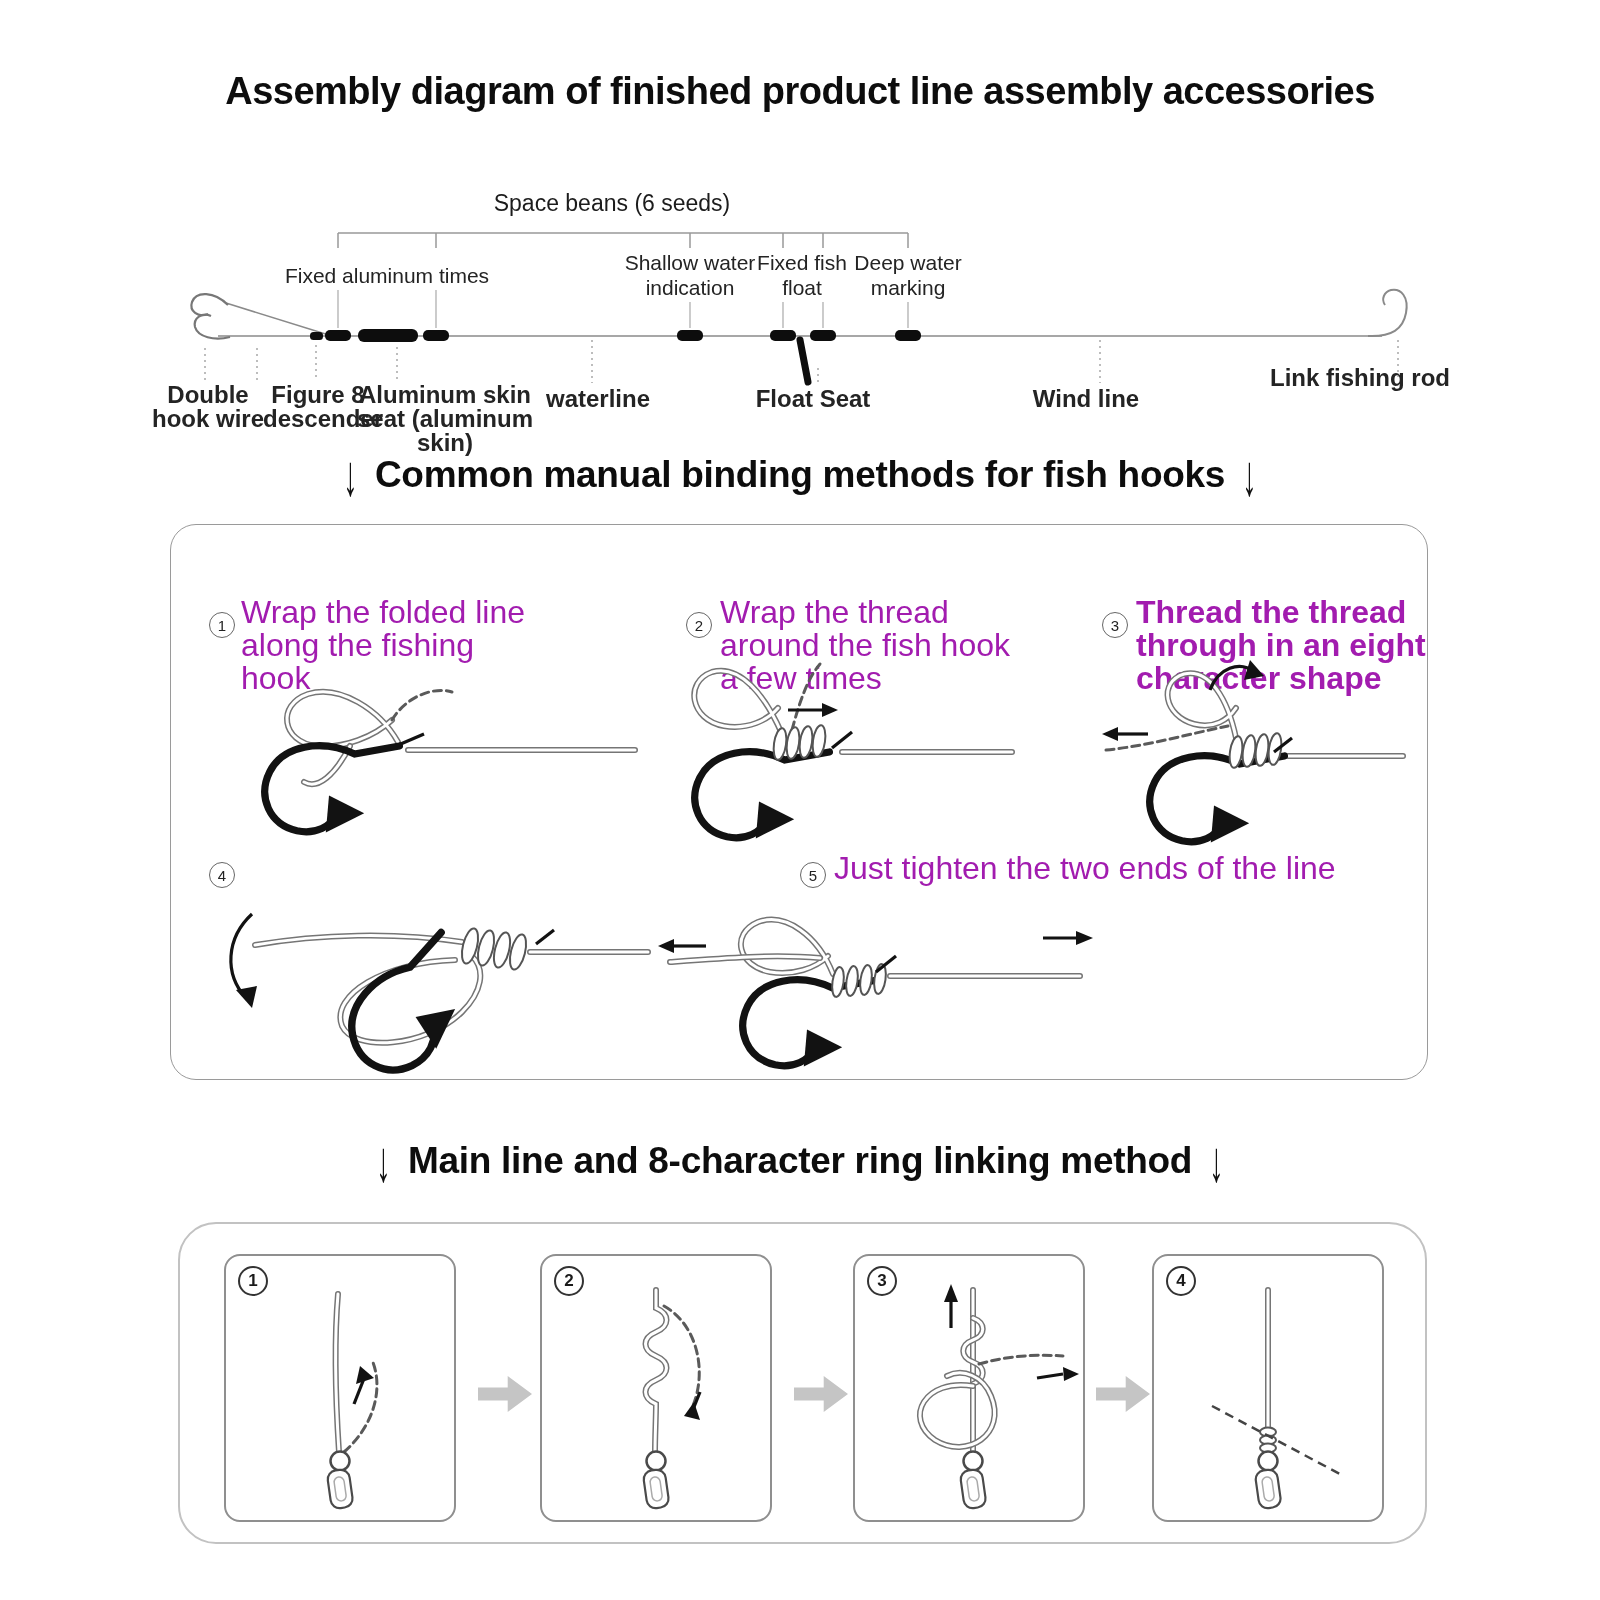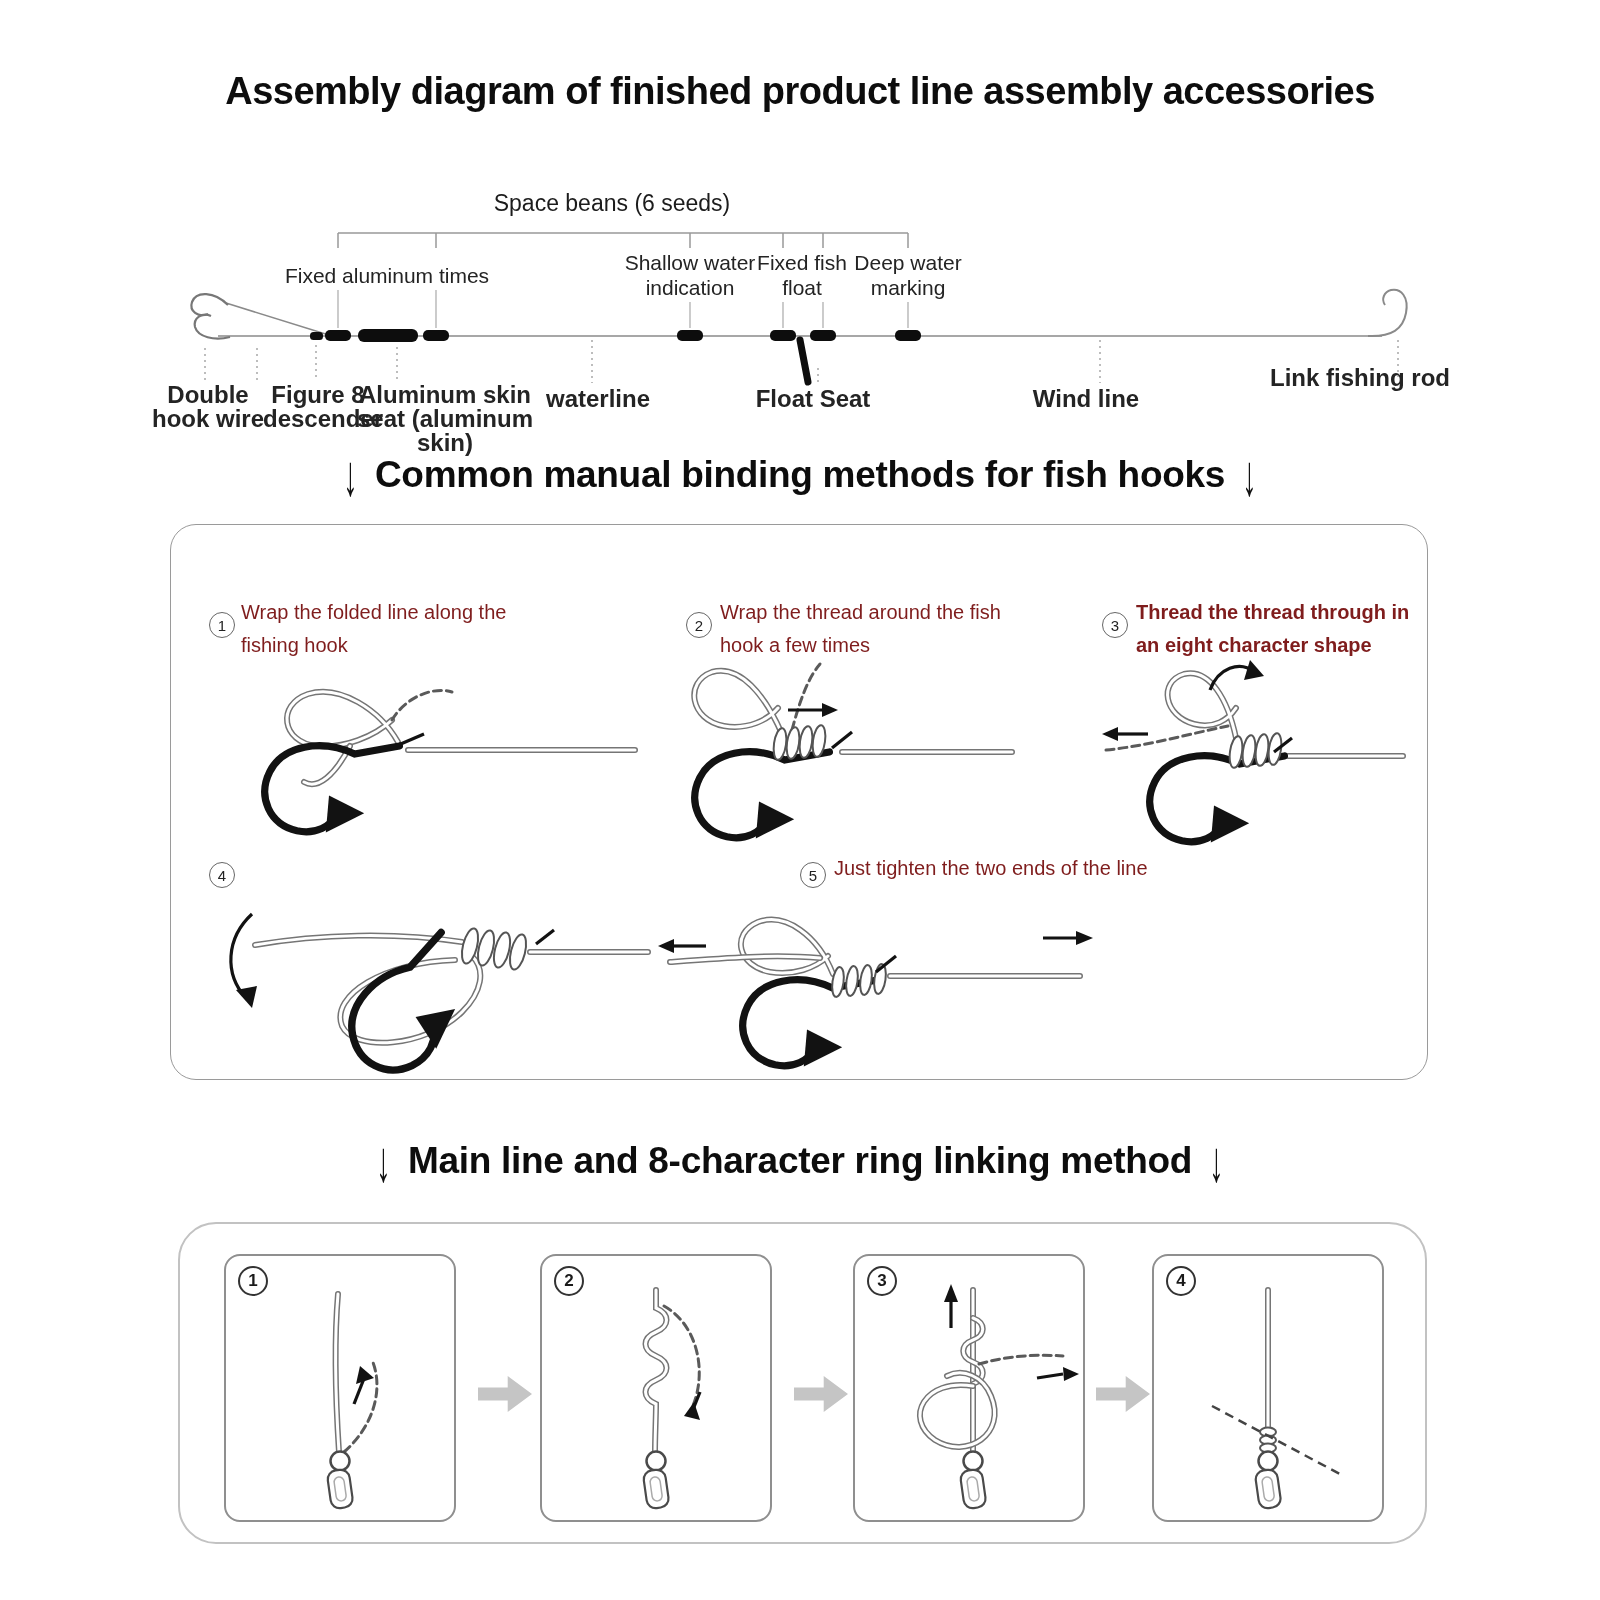--- a/index.html
+++ b/index.html
@@ -26,21 +26,21 @@
   .lbl-spacebeans{font-size:23px;color:#1c1c1c;}
   .lbl-above{font-size:21px;line-height:25px;}
   .lbl-below{font-size:24px;line-height:24px;font-weight:bold;}
   .nowrap{white-space:nowrap;}
   
   .step-num{
     position:absolute;width:26px;height:26px;border:1.6px solid #666;border-radius:50%;
     display:flex;align-items:center;justify-content:center;
     font-size:15px;color:#222;background:#fff;box-sizing:border-box;
   }
-  .step-text{position:absolute;font-size:20px;line-height:33px;color:#7f1d1d;}
+  .step-text{position:absolute;font-size:32px;line-height:33px;color:#a21caf;}
   
   .mid-box{
     left:170px;top:524px;width:1258px;height:556px;
     border:1.5px solid #9a9a9a;border-radius:26px;box-sizing:border-box;background:#fff;
   }
   .bottom-box{
     left:178px;top:1222px;width:1249px;height:322px;
     border:2.5px solid #c2c2c2;border-radius:38px;box-sizing:border-box;background:#fff;
   }
   .panel{

